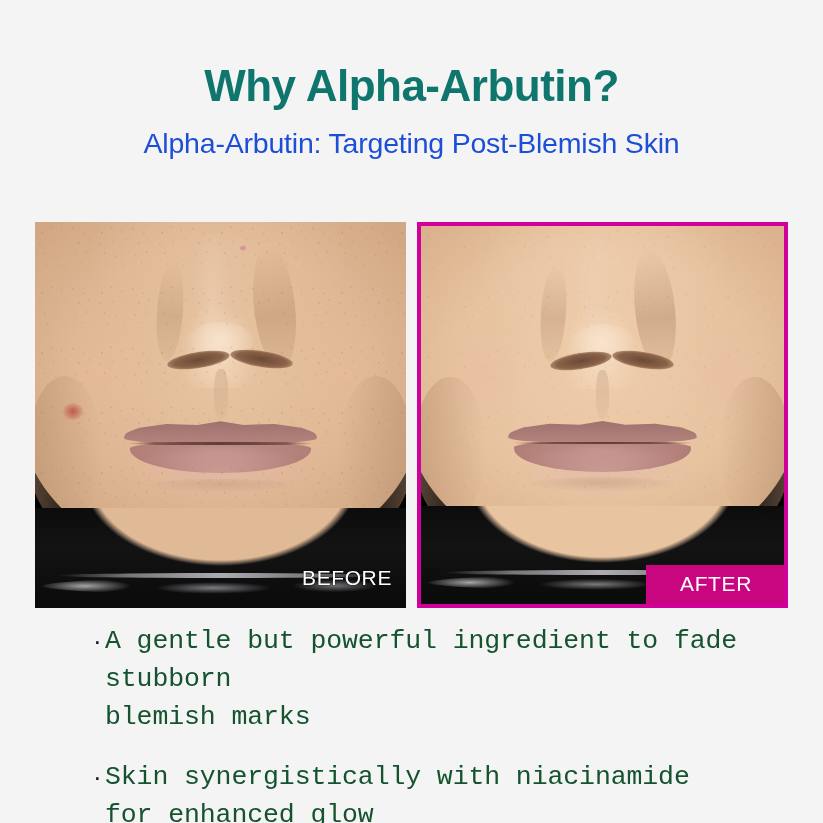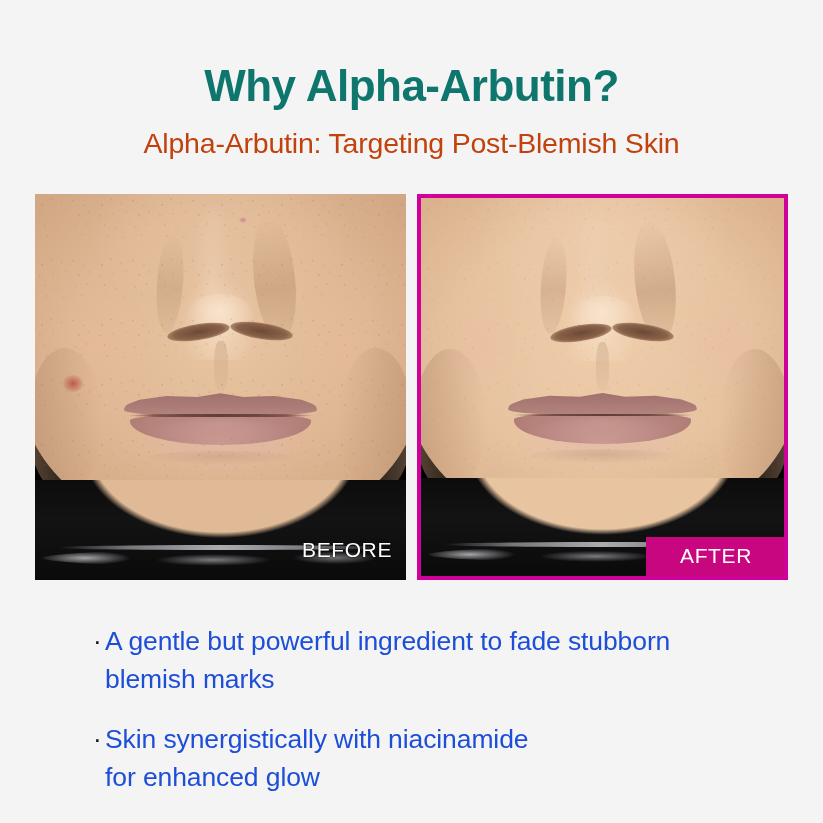--- a/index.html
+++ b/index.html
@@ -38,30 +38,30 @@
     letter-spacing: -0.5px;
     color: #0f766e;
     line-height: 1.1;
     font-family: "Liberation Sans", sans-serif;
   }
   .subtitle {
     margin: 0;
     padding-top: 16px;
     font-size: 28.5px;
     font-weight: 400;
-    color: #c2410c;
+    color: #1d4ed8;
     letter-spacing: -0.2px;
     line-height: 1.2;
     font-family: "Liberation Sans", sans-serif;
   }
 
   
   .compare {
     position: absolute;
-    top: 194px;
+    top: 222px;
     left: 35px;
     width: 753px;
     height: 386px;
     display: flex;
     justify-content: space-between;
   }
   .panel {
     position: relative;
     width: 371px;
     height: 386px;
@@ -368,24 +368,24 @@
   .bullet-dot {
     width: 12px;
     flex: 0 0 12px;
     font-size: 26px;
     line-height: 38px;
     color: #15171a;
   }
   .bullet-text {
     font-size: 26.5px;
     line-height: 38px;
-    color: #1d4ed8;
+    color: #14532d;
     letter-spacing: -0.1px;
     white-space: pre-line;
-    font-family: Liberation Sans, sans-serif;
+    font-family: Liberation Mono, monospace;
   }
 </style>
 </head>
 <body>
 
 <div class="page">
 
   <div class="header">
     <h1 class="title">Why Alpha-Arbutin?</h1>
     <h2 class="subtitle">Alpha-Arbutin: Targeting Post-Blemish Skin</h2>

